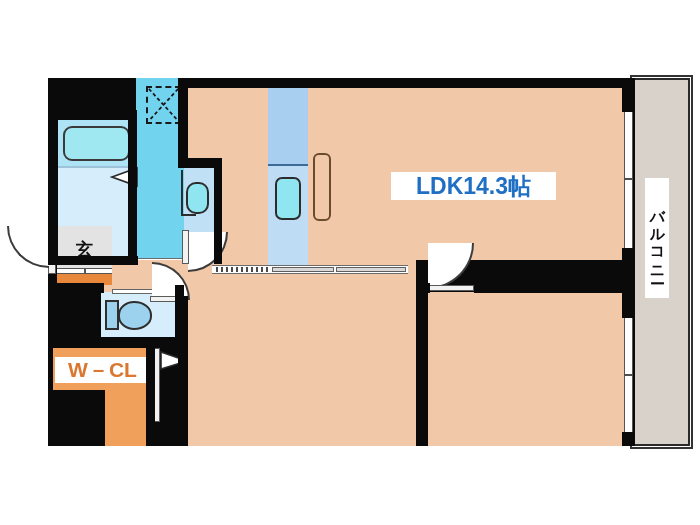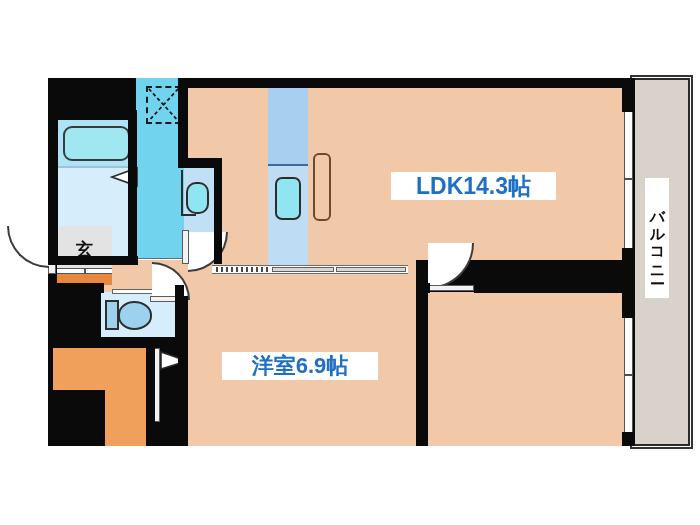--- a/index.html
+++ b/index.html
@@ -213,30 +213,30 @@
   <div class="abs door-panel" style="left:48px; top:226px; width:8px; height:48px;"></div>
   <div class="abs door-arc arc-bl" style="left:7px; top:226px; width:42px; height:42px;"></div>
 
   <div class="abs toilet-area" style="left:100px; top:292px; width:76px; height:46px;"></div>
   <div class="abs toilet-tank" style="left:105px; top:300px; width:14px; height:30px;"></div>
   <div class="abs toilet-bowl" style="left:118px; top:301px; width:34px; height:29px;"></div>
   <div class="abs" style="left:112px; top:289px; width:42px; height:5px; background:#ffffff; border:1px solid #666;"></div>
 
   <div class="abs closet-orange" style="left:53px; top:348px; width:100px; height:42px;"></div>
   <div class="abs closet-orange" style="left:105px; top:390px; width:48px; height:56px;"></div>
+  <div class="abs label-wcl" style="left:55px; top:357px; width:95px; height:26px;">W－CL</div>
 
   <div class="abs door-panel" style="left:153px; top:348px; width:7px; height:74px;"></div>
   <div class="abs" style="left:160px; top:350px; width:28px; height:20px;">
     <svg viewBox="0 0 28 20" width="28" height="20">
       <polygon points="1,2 27,11 1,19" fill="#ffffff" stroke="#2a2a2a" stroke-width="1.6"></polygon>
     </svg>
   </div>
 
   <div class="abs room" style="left:188px; top:272px; width:228px; height:174px;"></div>
-  <div class="abs label label-room" style="left:222px; top:352px; width:156px; height:28px;">洋室6.9帖</div>
 
   <div class="abs slide-track" style="left:212px; top:265px; width:196px; height:9px;"></div>
   <div class="abs slide-dots" style="left:216px; top:267px; width:54px; height:5px;"></div>
   <div class="abs slide-leaf" style="left:272px; top:267px; width:62px; height:5px;"></div>
   <div class="abs slide-leaf" style="left:336px; top:267px; width:70px; height:5px;"></div>
 
   <div class="abs door-arc arc-br" style="left:188px; top:232px; width:40px; height:40px;"></div>
   <div class="abs door-panel" style="left:182px; top:230px; width:7px; height:34px;"></div>
   <div class="abs door-arc arc-tr" style="left:152px; top:262px; width:38px; height:38px;"></div>
   <div class="abs door-panel" style="left:150px; top:296px; width:38px; height:6px;"></div>

